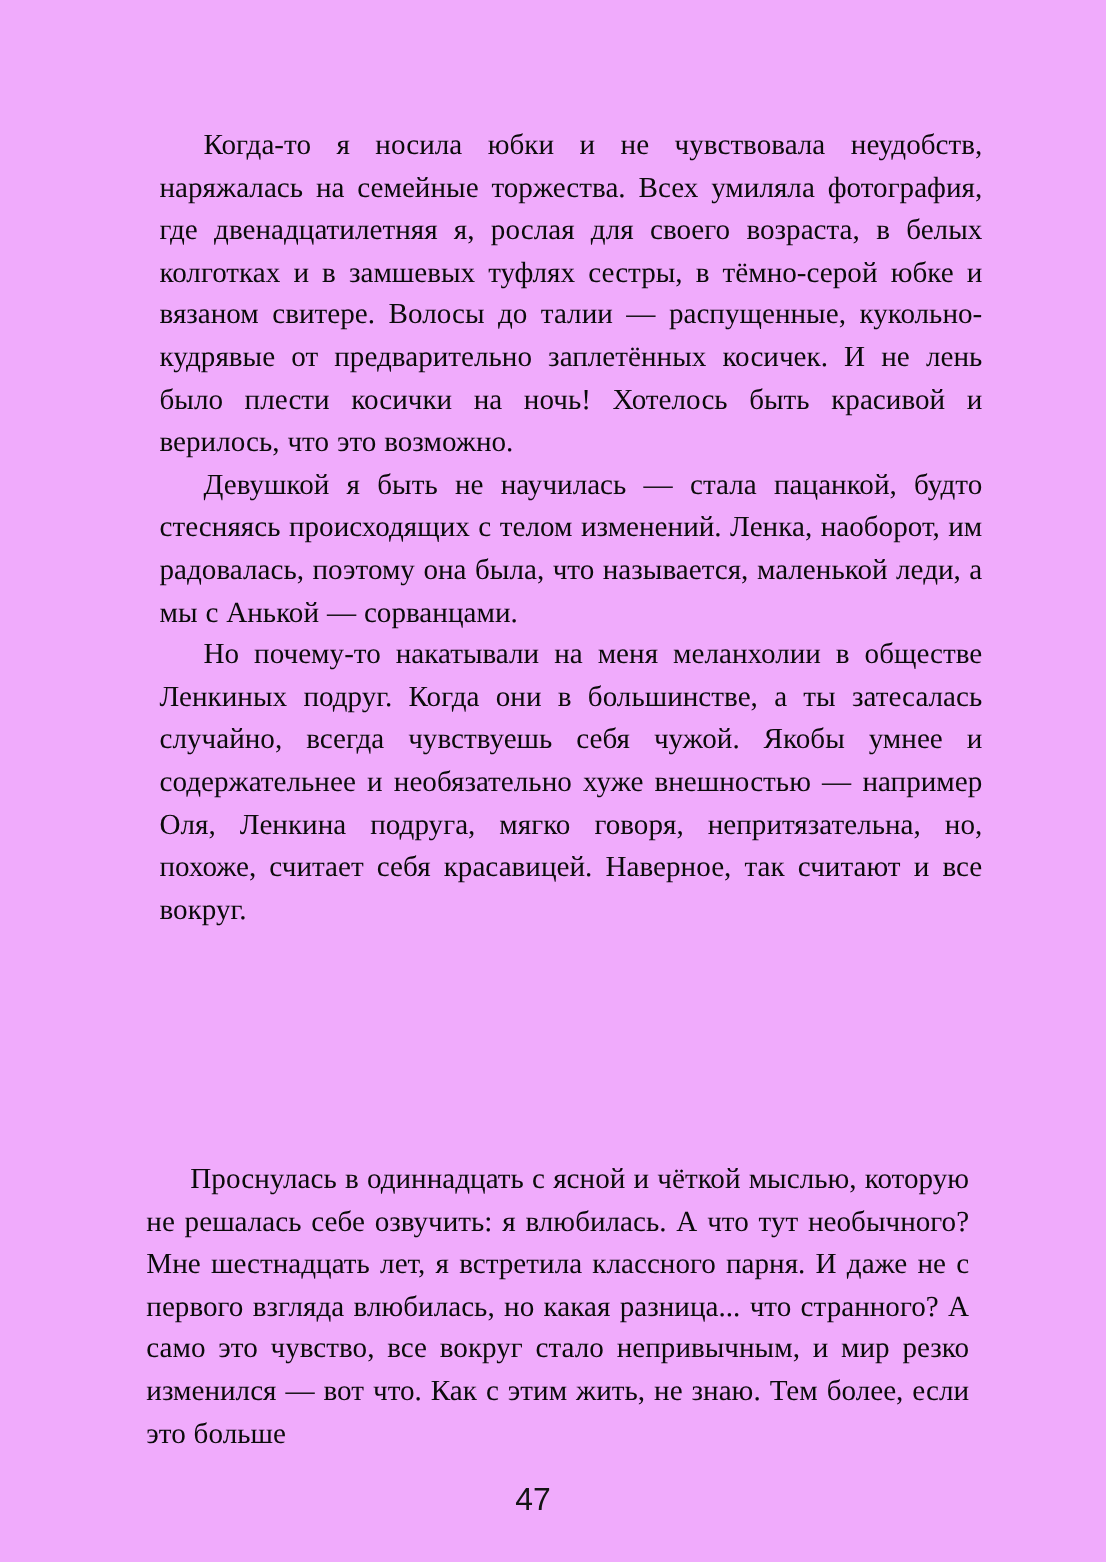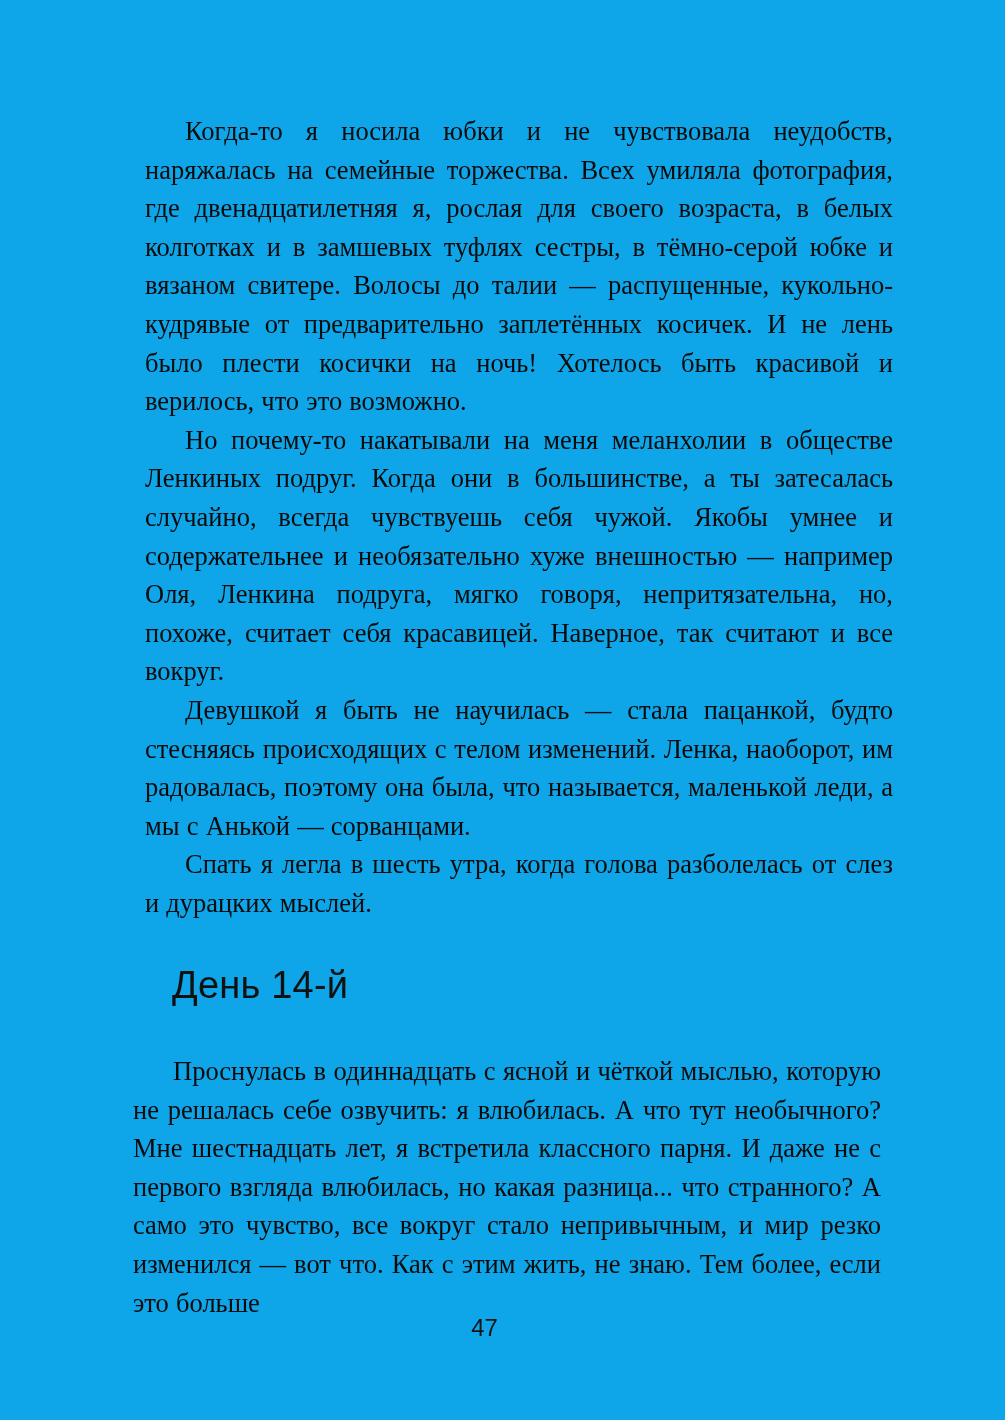--- a/index.html
+++ b/index.html
@@ -5,21 +5,21 @@
 <style>
   html, body {
     margin: 0;
     padding: 0;
     background: #ffffff;
   }
   .page {
     position: relative;
     width: 1005px;
     height: 1420px;
-    background: #0ea5e9;
+    background: #f0abfc;
     overflow: hidden;
     box-sizing: border-box;
     text-decoration: underline;
   }
   .text-column {
     position: absolute;
     left: 145px;
     top: 112px;
     width: 748px;
   }
@@ -51,42 +51,40 @@
   }
   .text-column-lower {
     position: absolute;
     left: 133px;
     top: 1052px;
     width: 748px;
   }
   .page-number {
     position: absolute;
     left: 0;
-    top: 1312px;
+    top: 1348px;
     width: 969px;
     text-align: center;
     font-family: "Liberation Sans", "DejaVu Sans", sans-serif;
-    font-size: 24px;
+    font-size: 29px;
     line-height: 32px;
     color: #141414;
   }
 </style>
 </head>
 <body>
 
 <div class="page">
 
   <div class="text-column">
     <p class="body-par">Когда-то я носила юбки и не чувствовала неудобств, наряжалась на семейные торжества. Всех умиляла фотография, где двенадцатилетняя я, рослая для своего возраста, в белых колготках и в замшевых туфлях сестры, в тёмно-серой юбке и вязаном свитере. Волосы до талии — распущенные, кукольно-кудрявые от предварительно заплетённых косичек. И не лень было плести косички на ночь! Хотелось быть красивой и верилось, что это возможно.</p>
+    <p class="body-par">Девушкой я быть не научилась — стала пацанкой, будто стесняясь происходящих с телом изменений. Ленка, наоборот, им радовалась, поэтому она была, что называется, маленькой леди, а мы с Анькой — сорванцами.</p>
     <p class="body-par">Но почему-то накатывали на меня меланхолии в обществе Ленкиных подруг. Когда они в большинстве, а ты затесалась случайно, всегда чувствуешь себя чужой. Якобы умнее и содержательнее и необязательно хуже внешностью — например Оля, Ленкина подруга, мягко говоря, непритязательна, но, похоже, считает себя красавицей. Наверное, так считают и все вокруг.</p>
-    <p class="body-par">Девушкой я быть не научилась — стала пацанкой, будто стесняясь происходящих с телом изменений. Ленка, наоборот, им радовалась, поэтому она была, что называется, маленькой леди, а мы с Анькой — сорванцами.</p>
-    <p class="body-par">Спать я легла в шесть утра, когда голова разболелась от слез и дурацких мыслей.</p>
   </div>
 
-  <h2 class="chapter-heading">День 14-й</h2>
 
   <div class="text-column-lower">
     <p class="body-par">Проснулась в одиннадцать с ясной и чёткой мыслью, которую не решалась себе озвучить: я влюбилась. А что тут необычного? Мне шестнадцать лет, я встретила классного парня. И даже не с первого взгляда влюбилась, но какая разница... что странного? А само это чувство, все вокруг стало непривычным, и мир резко изменился — вот что. Как с этим жить, не знаю. Тем более, если это больше</p>
   </div>
 
   <div class="page-number">47</div>
 
 </div>
 
 </body></html>

